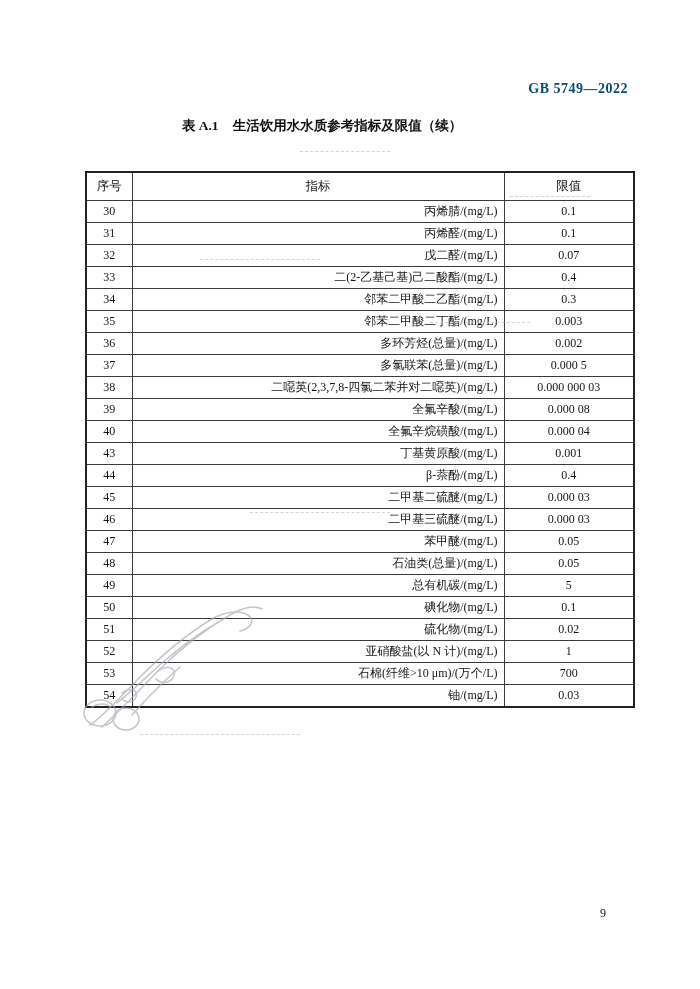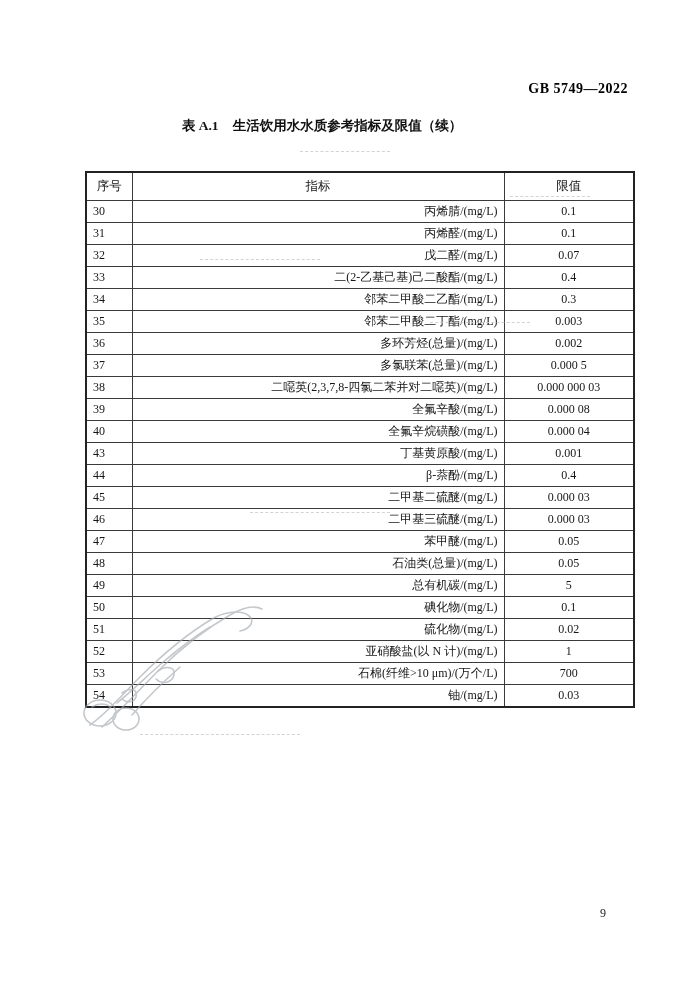--- a/index.html
+++ b/index.html
@@ -11,21 +11,21 @@
     position:relative;
     overflow:hidden;
   }
   .page{position:absolute;inset:0;}
 
   .doc-code{
     position:absolute;
     top:81px;right:72px;
     font-size:14px;font-weight:bold;
     letter-spacing:0.5px;
-    color:#000000;
+    color:#0c4a6e;
   }
   .table-title{
     position:absolute;
     top:117px;left:0;width:644px;
     text-align:center;
     font-size:13.5px;font-weight:bold;
     color:#111;
   }
   .table-title .t-prefix{margin-right:14px;}
 
@@ -50,21 +50,21 @@
   table.std{border:2px solid #222;}
   table.std thead th{
     height:27px;
     font-weight:normal;
     text-align:center;
     font-size:12.5px;
   }
   col.c-no{width:46px;}
   col.c-ind{width:372px;}
   col.c-lim{width:130px;}
-  td.cell-no{}
+  td.cell-no{text-align:center;}
   td.cell-ind{text-align:right;padding-left:11px;}
   td.cell-lim{text-align:center;}
 
   .page-number{
     position:absolute;
     top:906px;left:600px;
     font-size:12px;color:#222;
   }
 
   .watermark{

